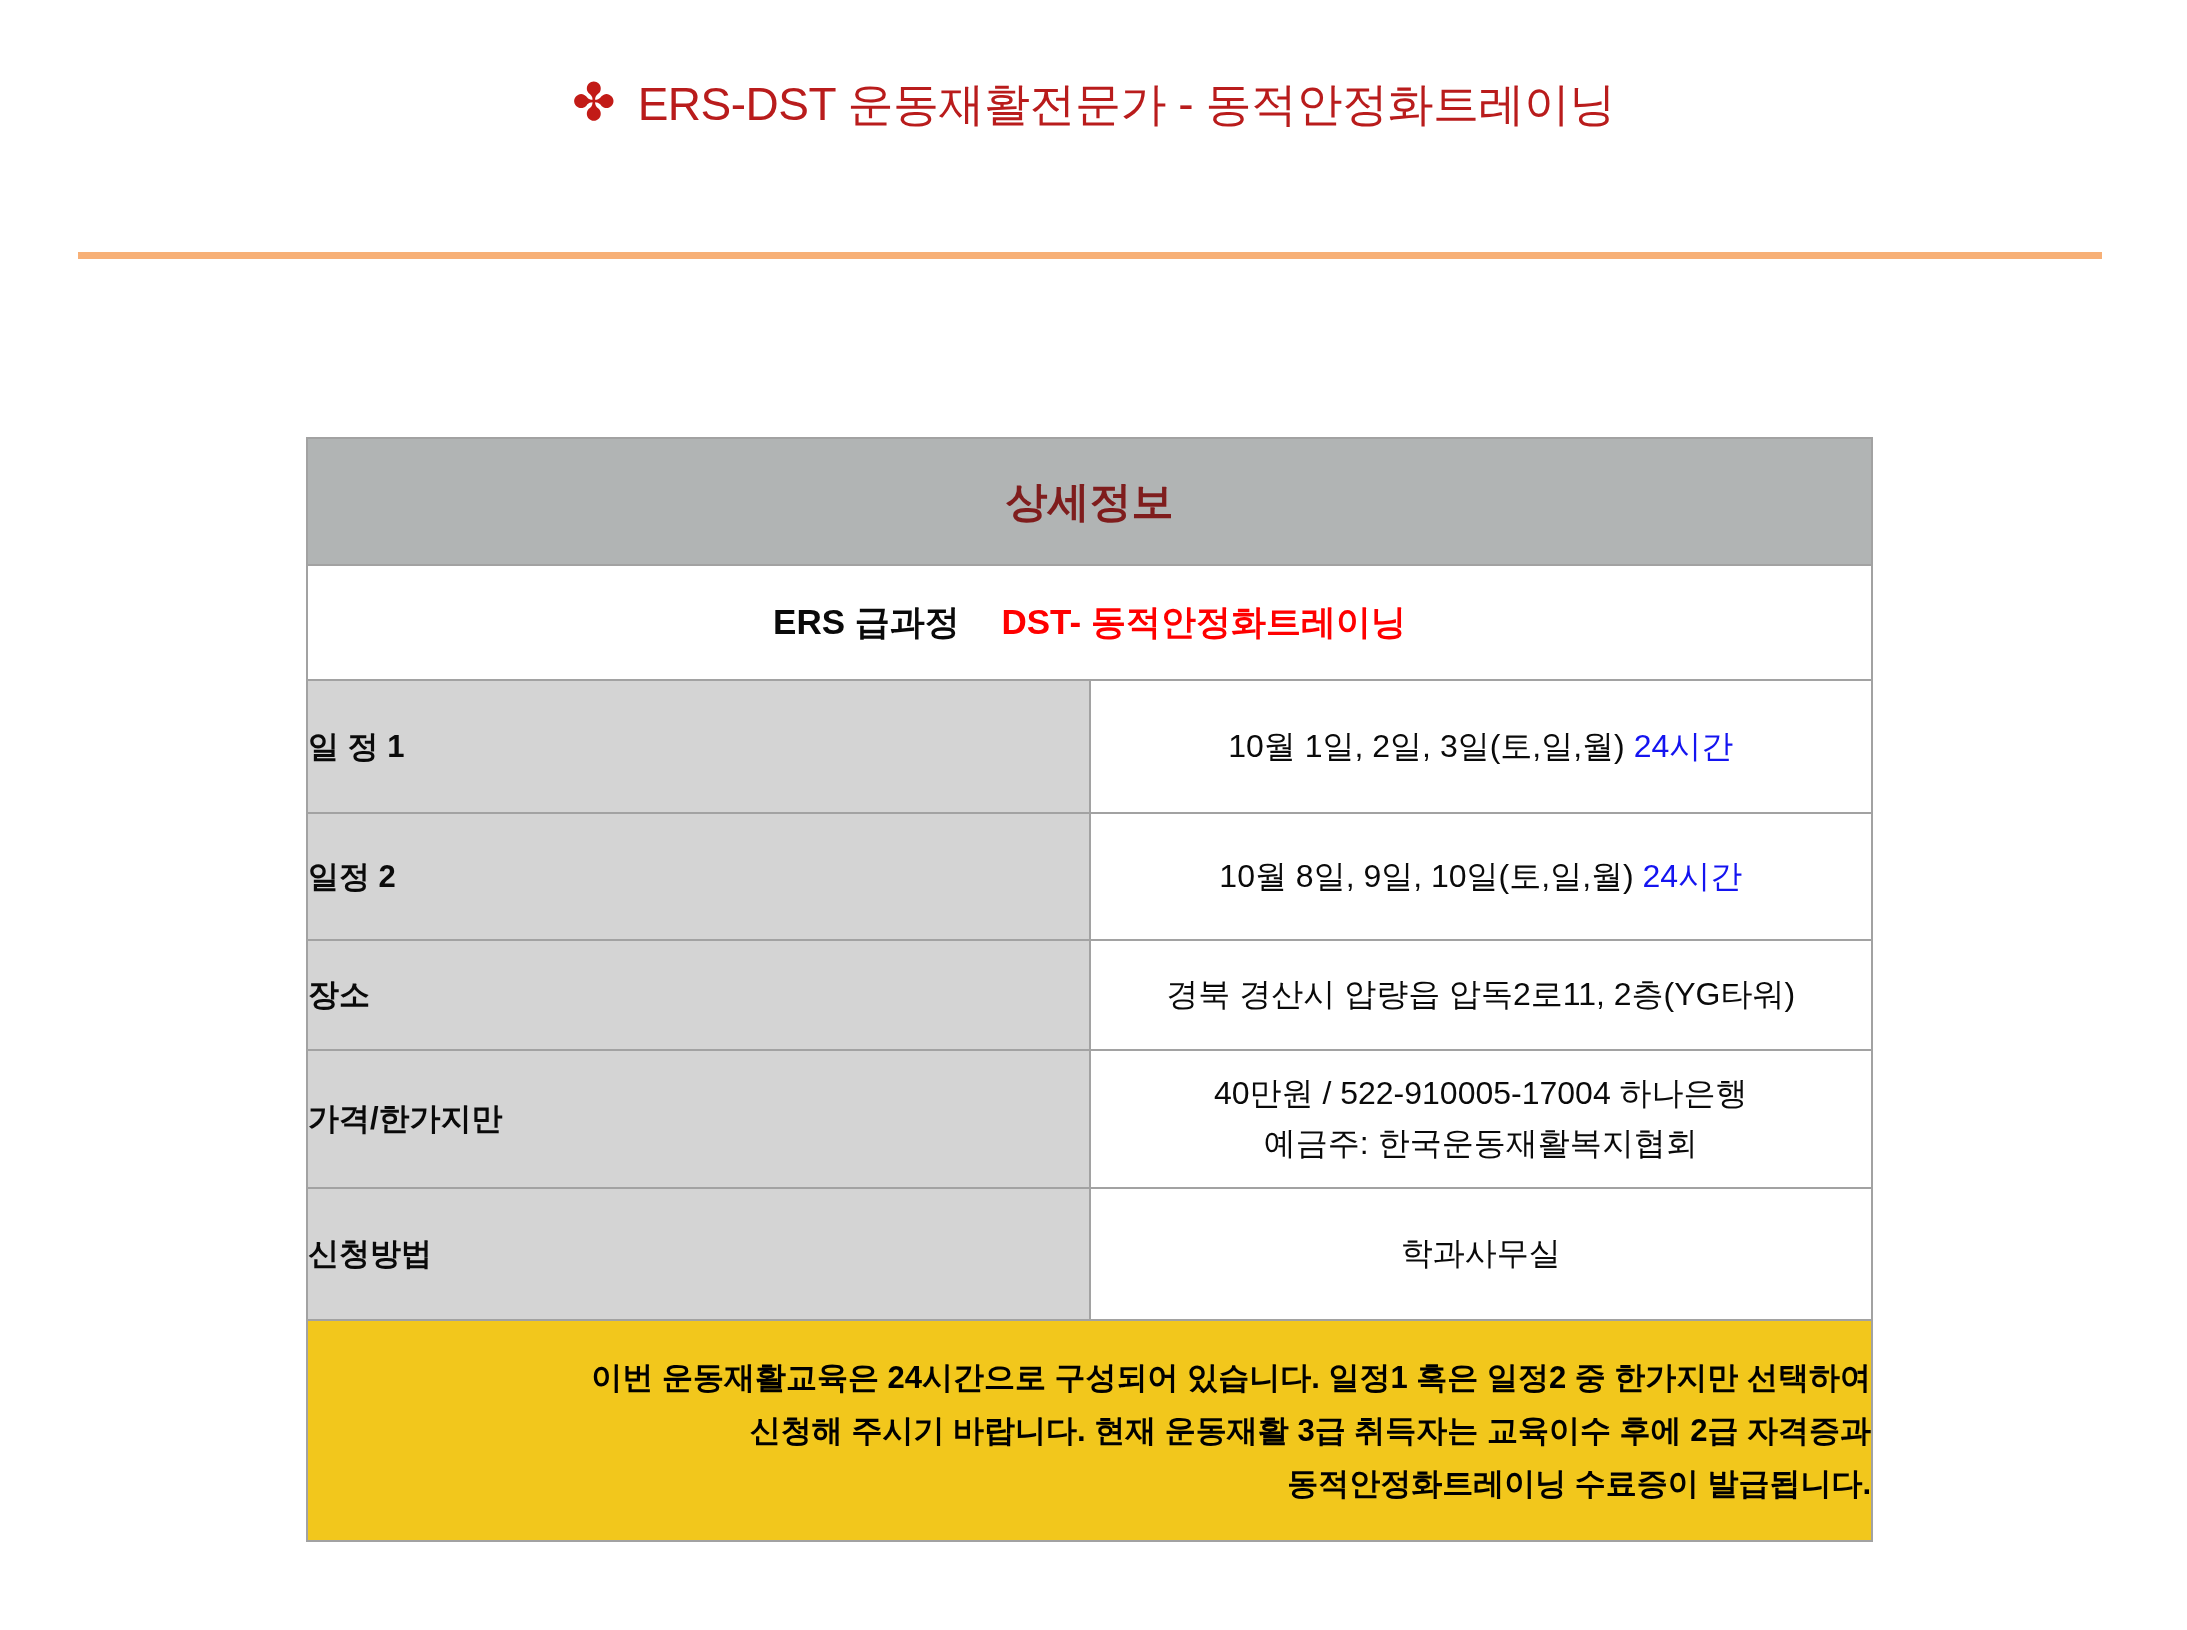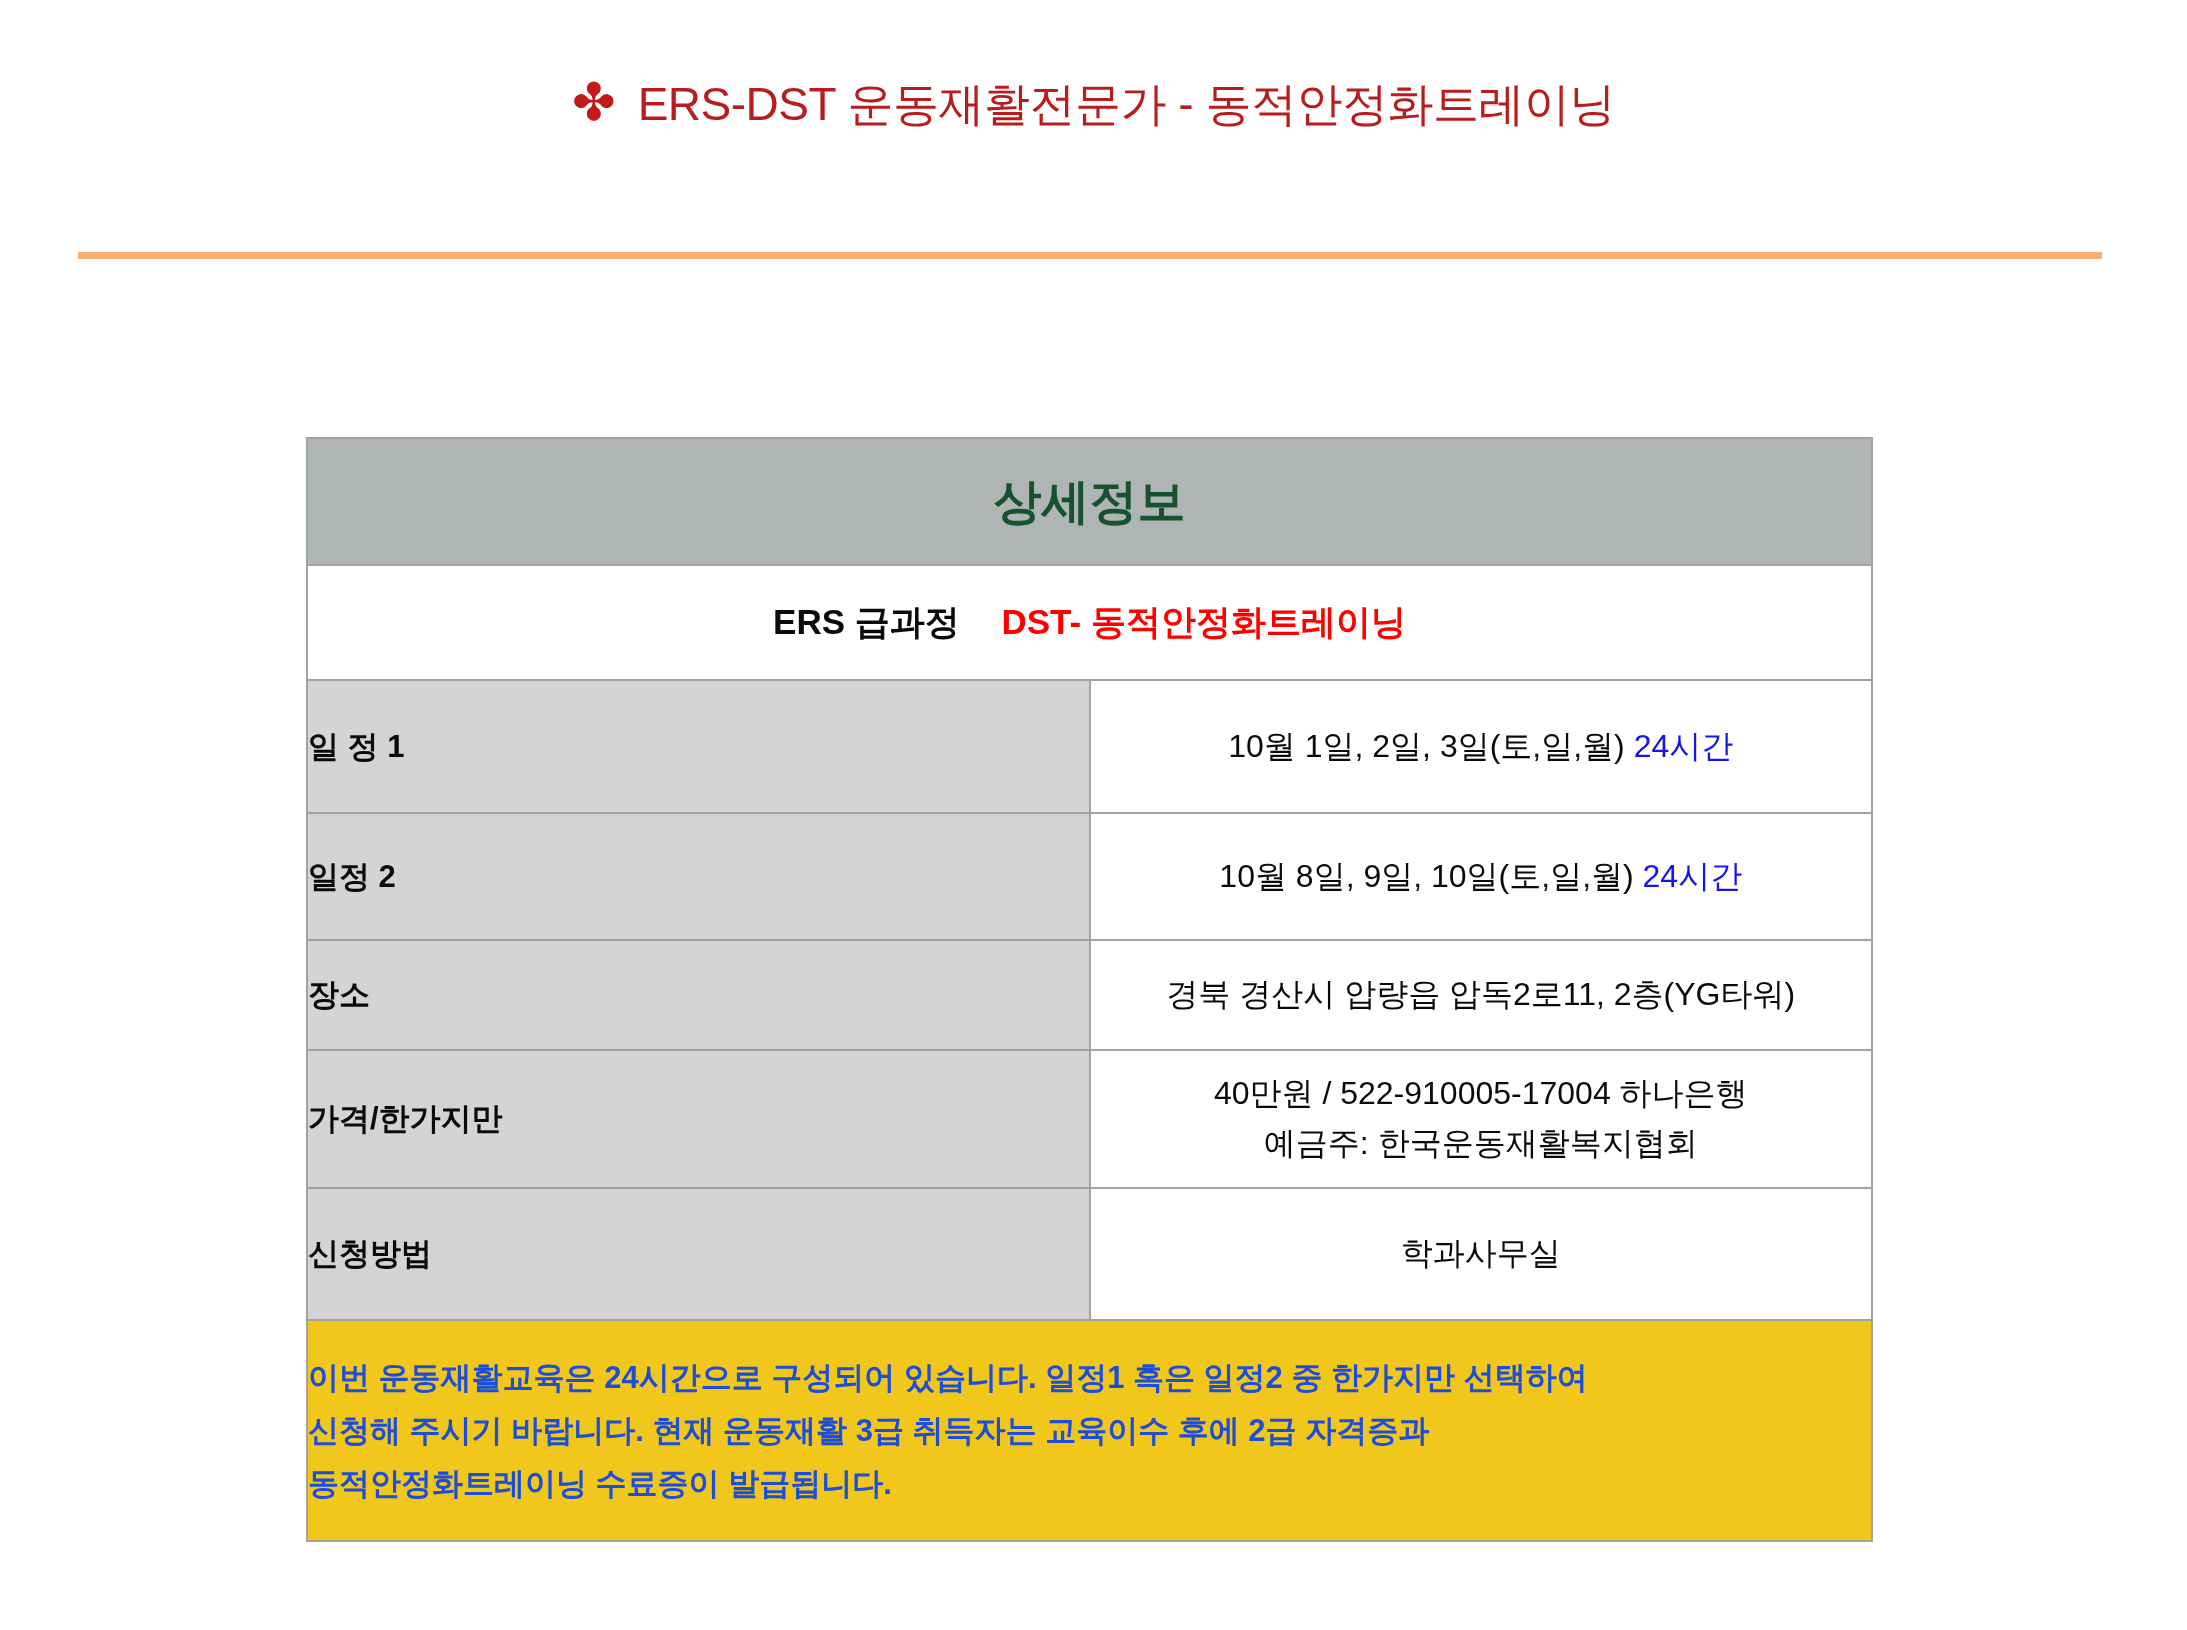--- a/index.html
+++ b/index.html
@@ -64,23 +64,23 @@
   .info-table td {
     border: 2px solid #A2A2A2;
     padding: 0;
     vertical-align: middle;
   }
 
   .hdr-cell {
     background: #B1B4B4;
     height: 125px;
     text-align: center;
-    font-size: 48px;
+    font-size: 42px;
     font-weight: bold;
-    color: #14532d;
+    color: #7f1d1d;
   }
 
   .subtitle-cell {
     background: #FFFFFF;
     height: 113px;
     text-align: center;
     font-size: 35px;
     font-weight: bold;
     color: #0A0A0A;
   }
@@ -114,24 +114,24 @@
 
   .row-h1 { height: 133px; }
   .row-h2 { height: 127px; }
   .row-h3 { height: 110px; }
   .row-h4 { height: 138px; }
   .row-h5 { height: 132px; }
 
   .note-cell {
     background: #F2C71C;
     height: 219px;
-    text-align: left;
+    text-align: right;
     font-size: 31px;
     font-weight: bold;
-    color: #1d4ed8;
+    color: #000000;
     line-height: 1.72;
     padding: 8px 28px;
   }
 </style>
 </head>
 <body>
 
 <div class="title-row">
   <span class="title-icon">✤</span>
   <span class="title-text">ERS-DST 운동재활전문가 - 동적안정화트레이닝</span>

